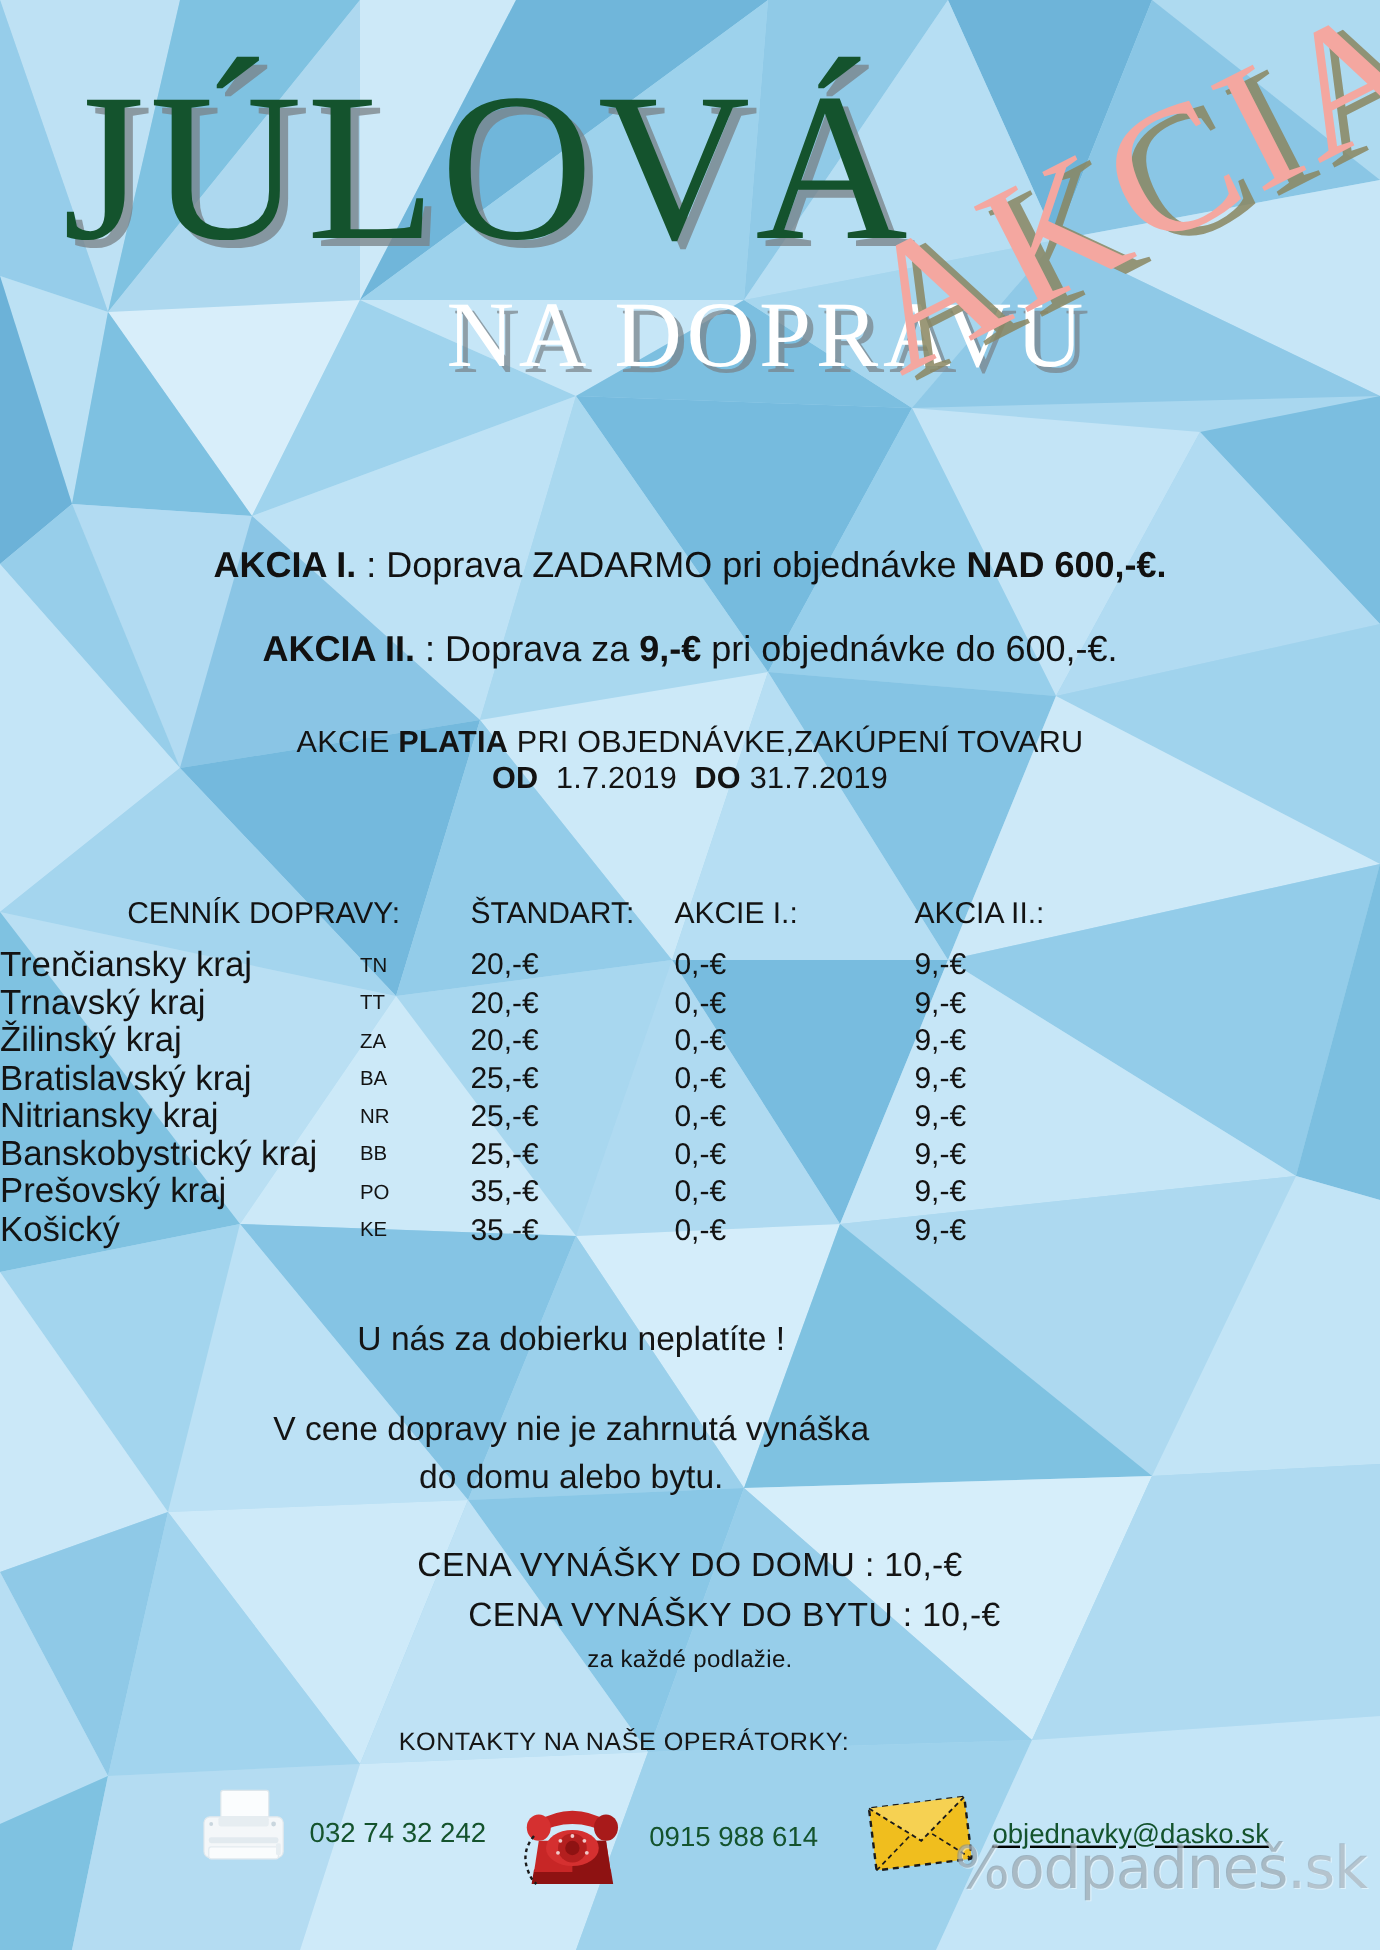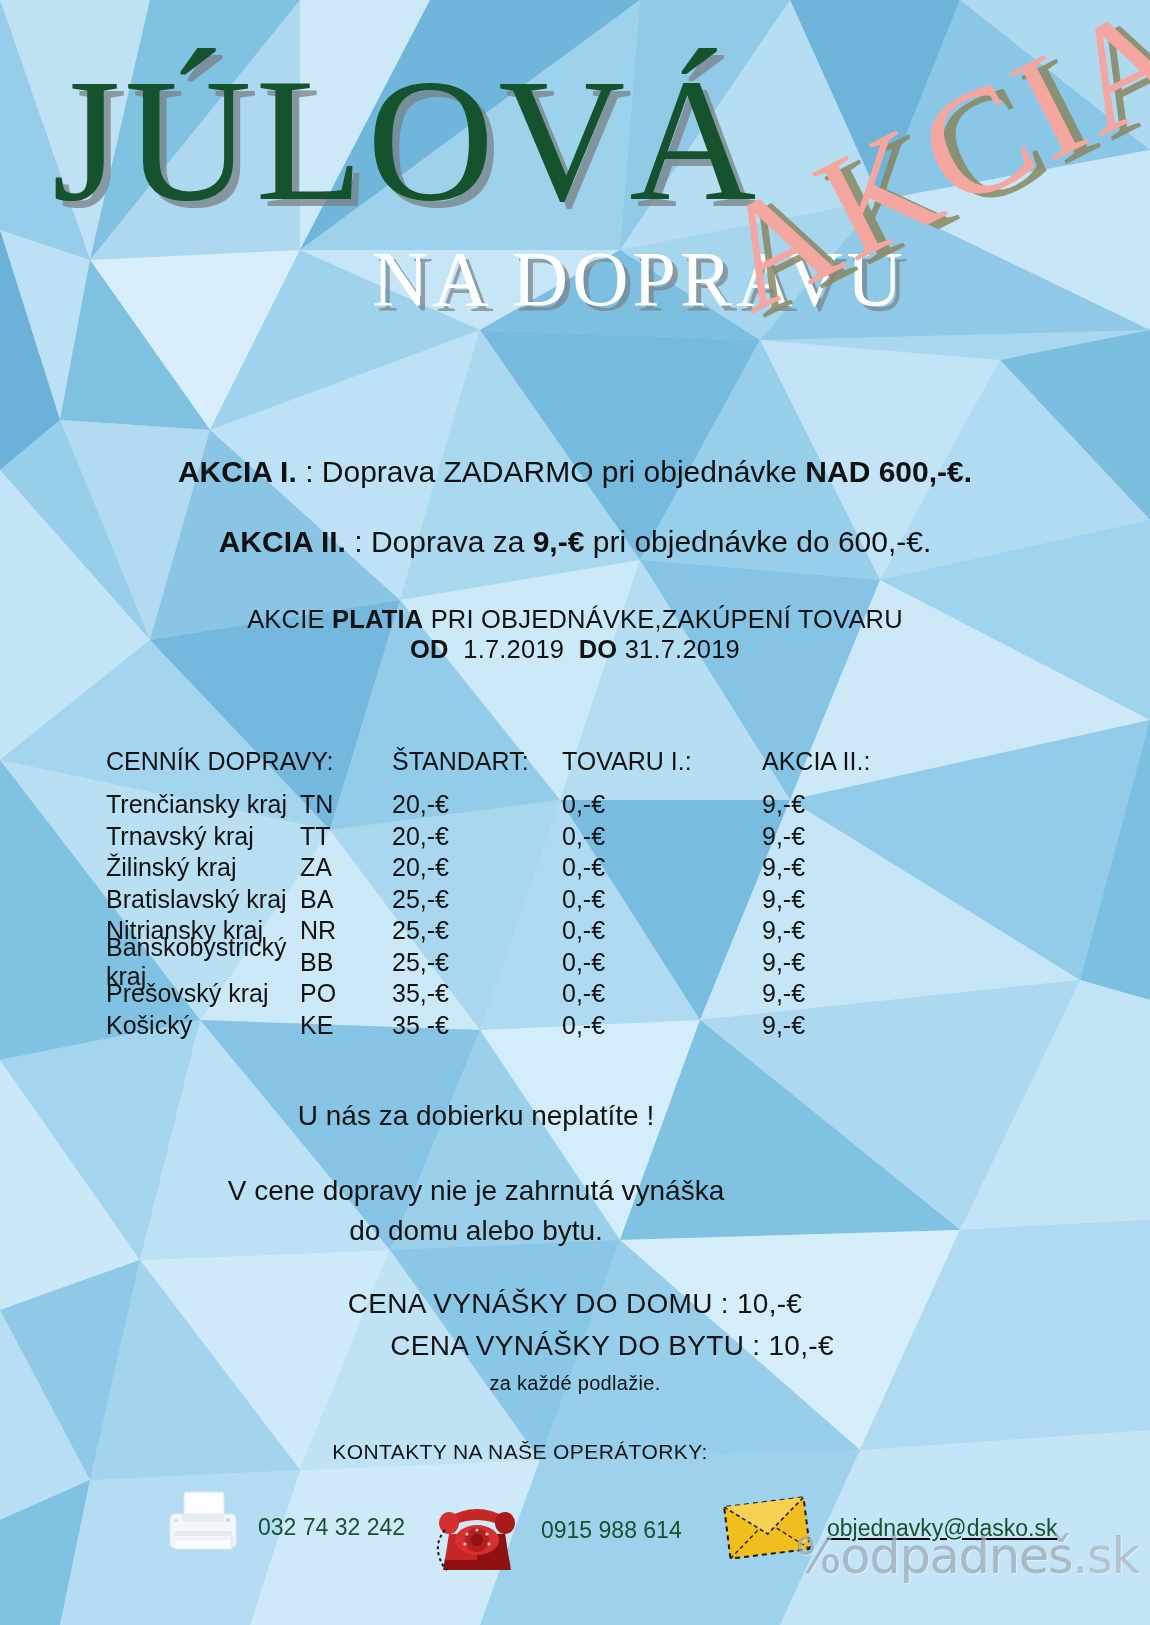--- a/index.html
+++ b/index.html
@@ -70,22 +70,22 @@
   #valid1{top:605px;}
   #valid2{top:635px;}
   .valid-line b{font-weight:bold;}
 
   
   .table{
     position:absolute;left:0;top:733px;width:1150px;
     color:#131313;
   }
   .trow{display:flex;width:1150px;height:31.5px;align-items:center;}
-  .c-name{width:300px;padding-left:106px;box-sizing:border-box;font-size:25px;text-align:left;}
-  .c-code{width:92px;font-size:25px;text-align:left;}
+  .c-name{width:300px;box-sizing:border-box;font-size:29px;text-align:left;}
+  .c-code{width:92px;font-size:17px;text-align:left;}
   .c-std{width:170px;font-size:25px;text-align:left;}
   .c-a1{width:200px;font-size:25px;text-align:left;}
   .c-a2{width:180px;font-size:25px;text-align:left;}
   .thead .c-name{font-size:25px;}
   .thead{height:56px;}
   .thead .c-std{padding-left:0;}
   .thead-cell{font-size:25px;}
   .table .thead .c-name{width:392px;padding-left:106px;}
   .table .thead .c-std{width:170px;}
   .table .thead .c-a1{width:200px;}
@@ -242,21 +242,21 @@
       <span>AKCIE </span><b>PLATIA</b><span> PRI OBJEDNÁVKE,ZAKÚPENÍ TOVARU</span>
     </div>
     <div class="valid-line" id="valid2">
       <b>OD</b><span>&nbsp; </span><span>1.7.2019</span><span>&nbsp; </span><b>DO</b><span>&nbsp;</span><span>31.7.2019</span>
     </div>
 
     <div class="table">
       <div class="trow thead">
         <div class="c-name thead-cell">CENNÍK DOPRAVY:</div>
         <div class="c-std thead-cell">ŠTANDART:</div>
-        <div class="c-a1 thead-cell">TOVARU I.:</div>
+        <div class="c-a1 thead-cell">AKCIE I.:</div>
         <div class="c-a2 thead-cell">AKCIA II.:</div>
       </div>
 
       <div class="trow">
         <div class="c-name">Trenčiansky kraj</div>
         <div class="c-code">TN</div>
         <div class="c-std">20,-€</div>
         <div class="c-a1">0,-€</div>
         <div class="c-a2">9,-€</div>
       </div>

